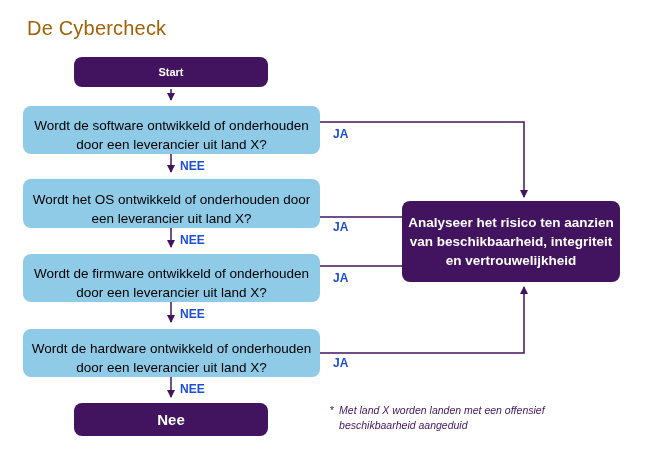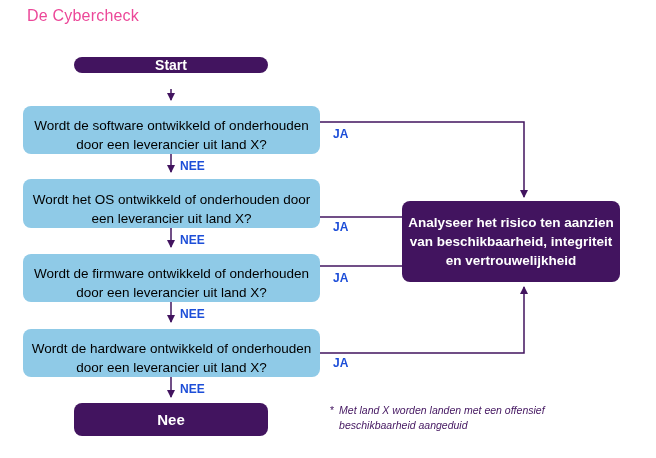--- a/index.html
+++ b/index.html
@@ -4,33 +4,33 @@
 <style>
   html,body{margin:0;padding:0;background:#ffffff;}
   .page{
     position:relative;
     width:656px;height:458px;
     background:#ffffff;
     font-family:"Liberation Sans", sans-serif;
     overflow:hidden;
   }
   .page-title{
-    position:absolute;left:27px;top:7px;
-    font-size:16px;font-weight:normal;
-    color:#ec4899;letter-spacing:0.2px;
+    position:absolute;left:27px;top:17px;
+    font-size:20px;font-weight:normal;
+    color:#a16207;letter-spacing:0.2px;
   }
   .node{
     position:absolute;box-sizing:border-box;
     display:flex;flex-direction:column;
     align-items:center;justify-content:center;
     text-align:center;border-radius:8px;
   }
   .node-dark{background:#42145f;color:#ffffff;font-weight:bold;}
   .node-light{background:#8fcae7;color:#000000;justify-content:flex-end;}
-  .start-node{left:74px;top:57px;width:194px;height:16px;font-size:14px;border-radius:10px;}
+  .start-node{left:74px;top:57px;width:194px;height:30px;font-size:11px;}
   .end-node{left:74px;top:403px;width:194px;height:33px;font-size:15px;}
   .q-node{left:23px;width:297px;height:48px;font-size:13.5px;line-height:19px;}
   .q1{top:106px;}
   .q2{top:179px;height:49px;}
   .q3{top:254px;}
   .q4{top:329px;}
   .outcome-node{
     left:402px;top:201px;width:218px;height:81px;
     font-size:13.5px;line-height:19px;
   }

